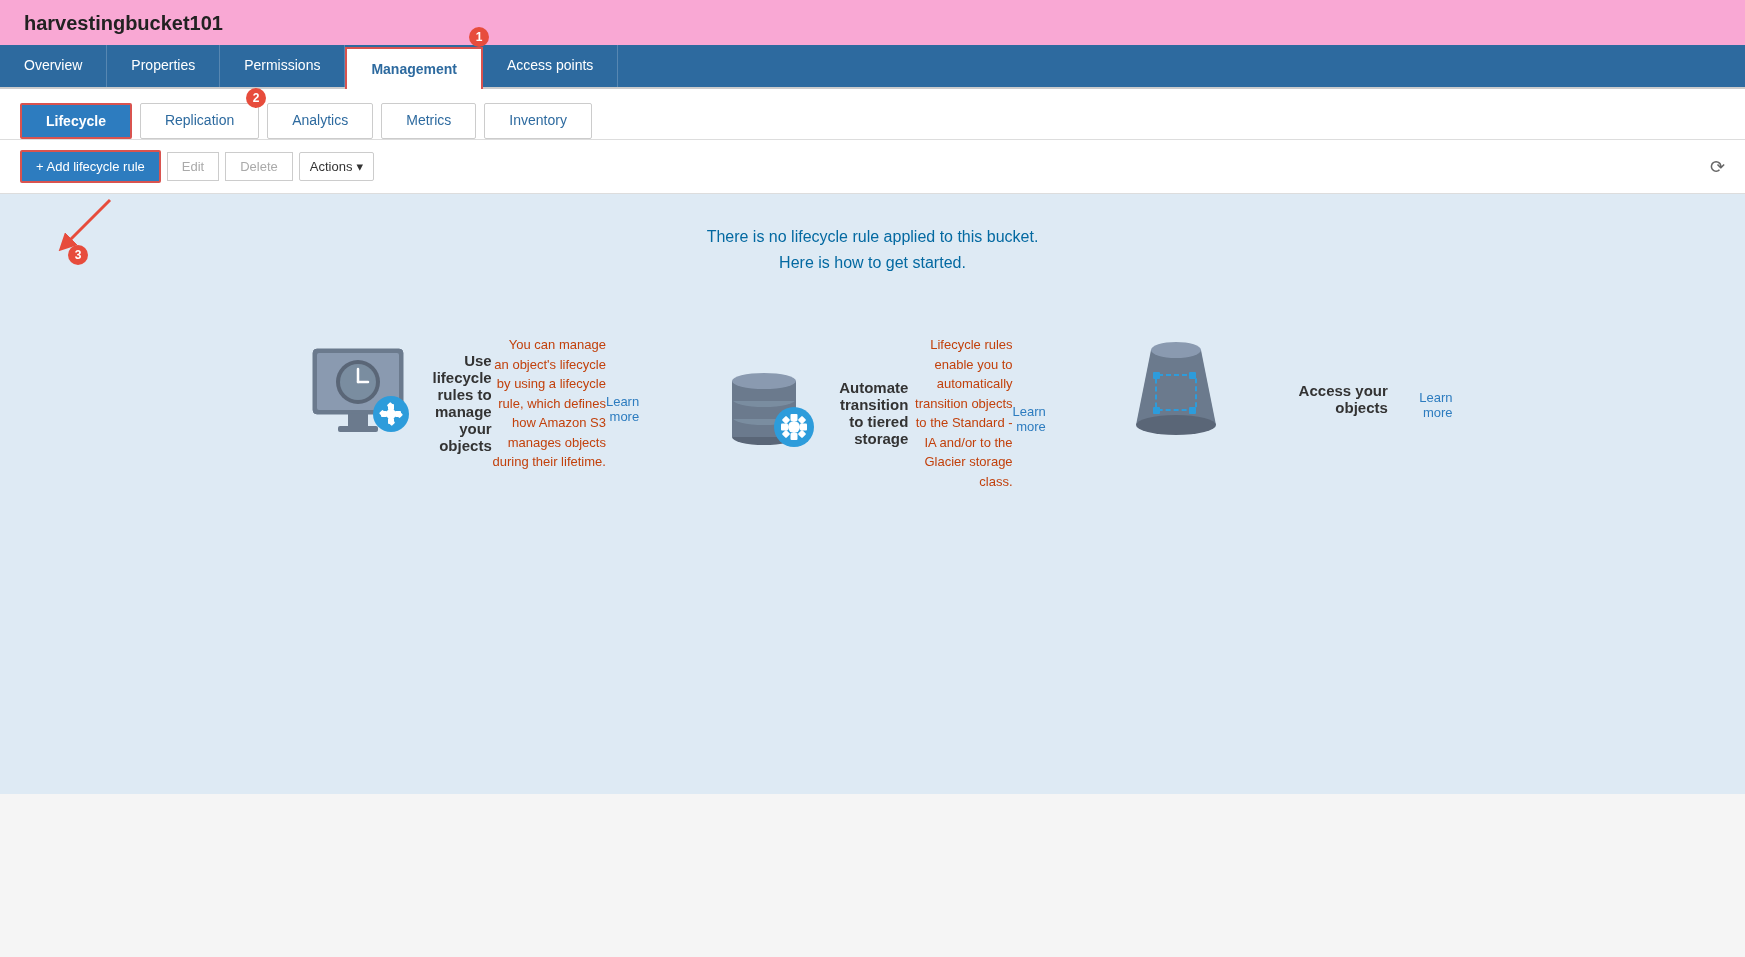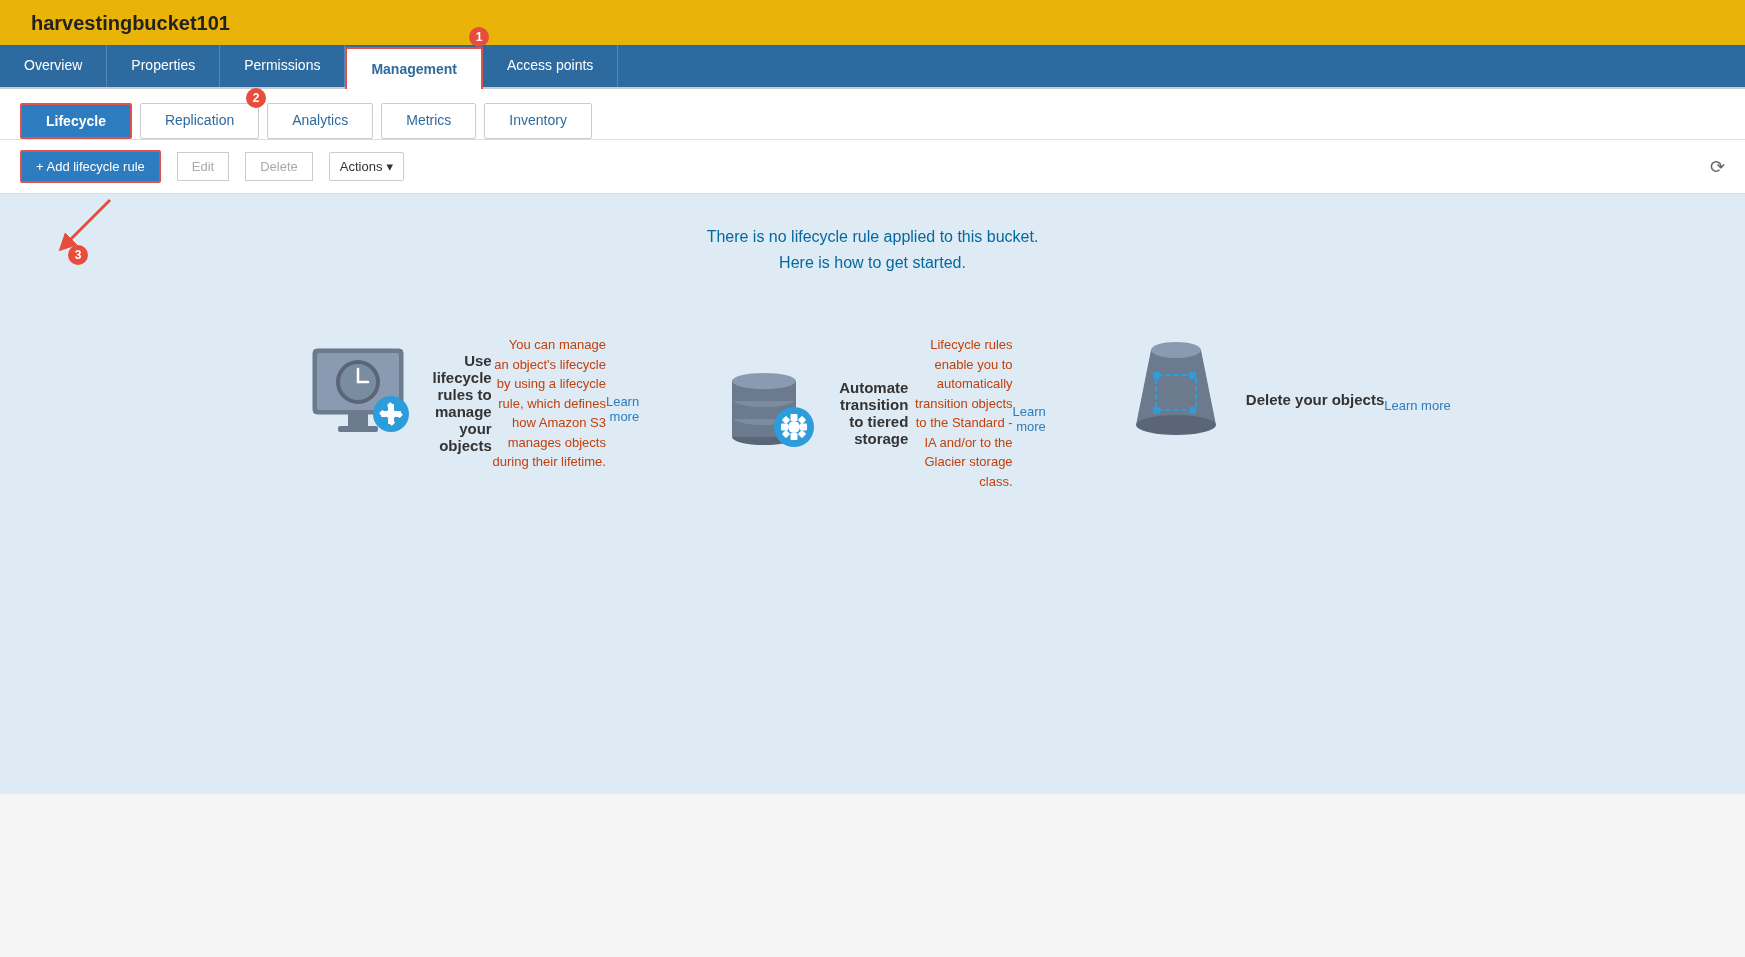--- a/index.html
+++ b/index.html
@@ -1,21 +1,21 @@
 <!DOCTYPE html>
 <html><head>
   <meta charset="utf-8">
   <style>
     * { box-sizing: border-box; margin: 0; padding: 0; }
     body { font-family: Arial, sans-serif; background: #f5f5f5; font-size: 14px; color: #333; }
 
     
     .page-header {
-      background: #eab308;
-      padding: 12px 20px 0 31px;
+      background: #f9a8d4;
+      padding: 12px 20px 0 24px;
     }
     .bucket-title {
       font-size: 20px;
       font-weight: bold;
       color: #222;
       padding-bottom: 10px;
     }
 
     
     .top-tabs {
@@ -70,21 +70,21 @@
       font-weight: bold;
     }
 
     
     .toolbar {
       display: flex;
       align-items: center;
       padding: 10px 20px;
       background: #fff;
       border-bottom: 1px solid #ddd;
-      gap: 16px;
+      gap: 6px;
     }
     .btn-primary {
       background: #2d7cbf;
       color: #fff;
       border: none;
       padding: 7px 14px;
       cursor: pointer;
       font-size: 13px;
       border: 2px solid #d9534f;
       border-radius: 2px;
@@ -358,18 +358,18 @@
           <ellipse cx="70" cy="90" rx="40" ry="10" fill="#5a6677"></ellipse>
 
           <rect x="50" y="40" width="40" height="35" rx="2" fill="none" stroke="#2d9cdb" stroke-width="2" stroke-dasharray="5,3"></rect>
 
           <rect x="47" y="37" width="7" height="7" rx="1" fill="#2d9cdb"></rect>
           <rect x="83" y="37" width="7" height="7" rx="1" fill="#2d9cdb"></rect>
           <rect x="47" y="72" width="7" height="7" rx="1" fill="#2d9cdb"></rect>
           <rect x="83" y="72" width="7" height="7" rx="1" fill="#2d9cdb"></rect>
         </svg>
       </div>
-      <h3>Delete your objects</h3>
+      <h3>Access your objects</h3>
       <a class="learn-more">Learn more</a>
     </div>
 
   </div>
 </div>
 
 </body></html>

